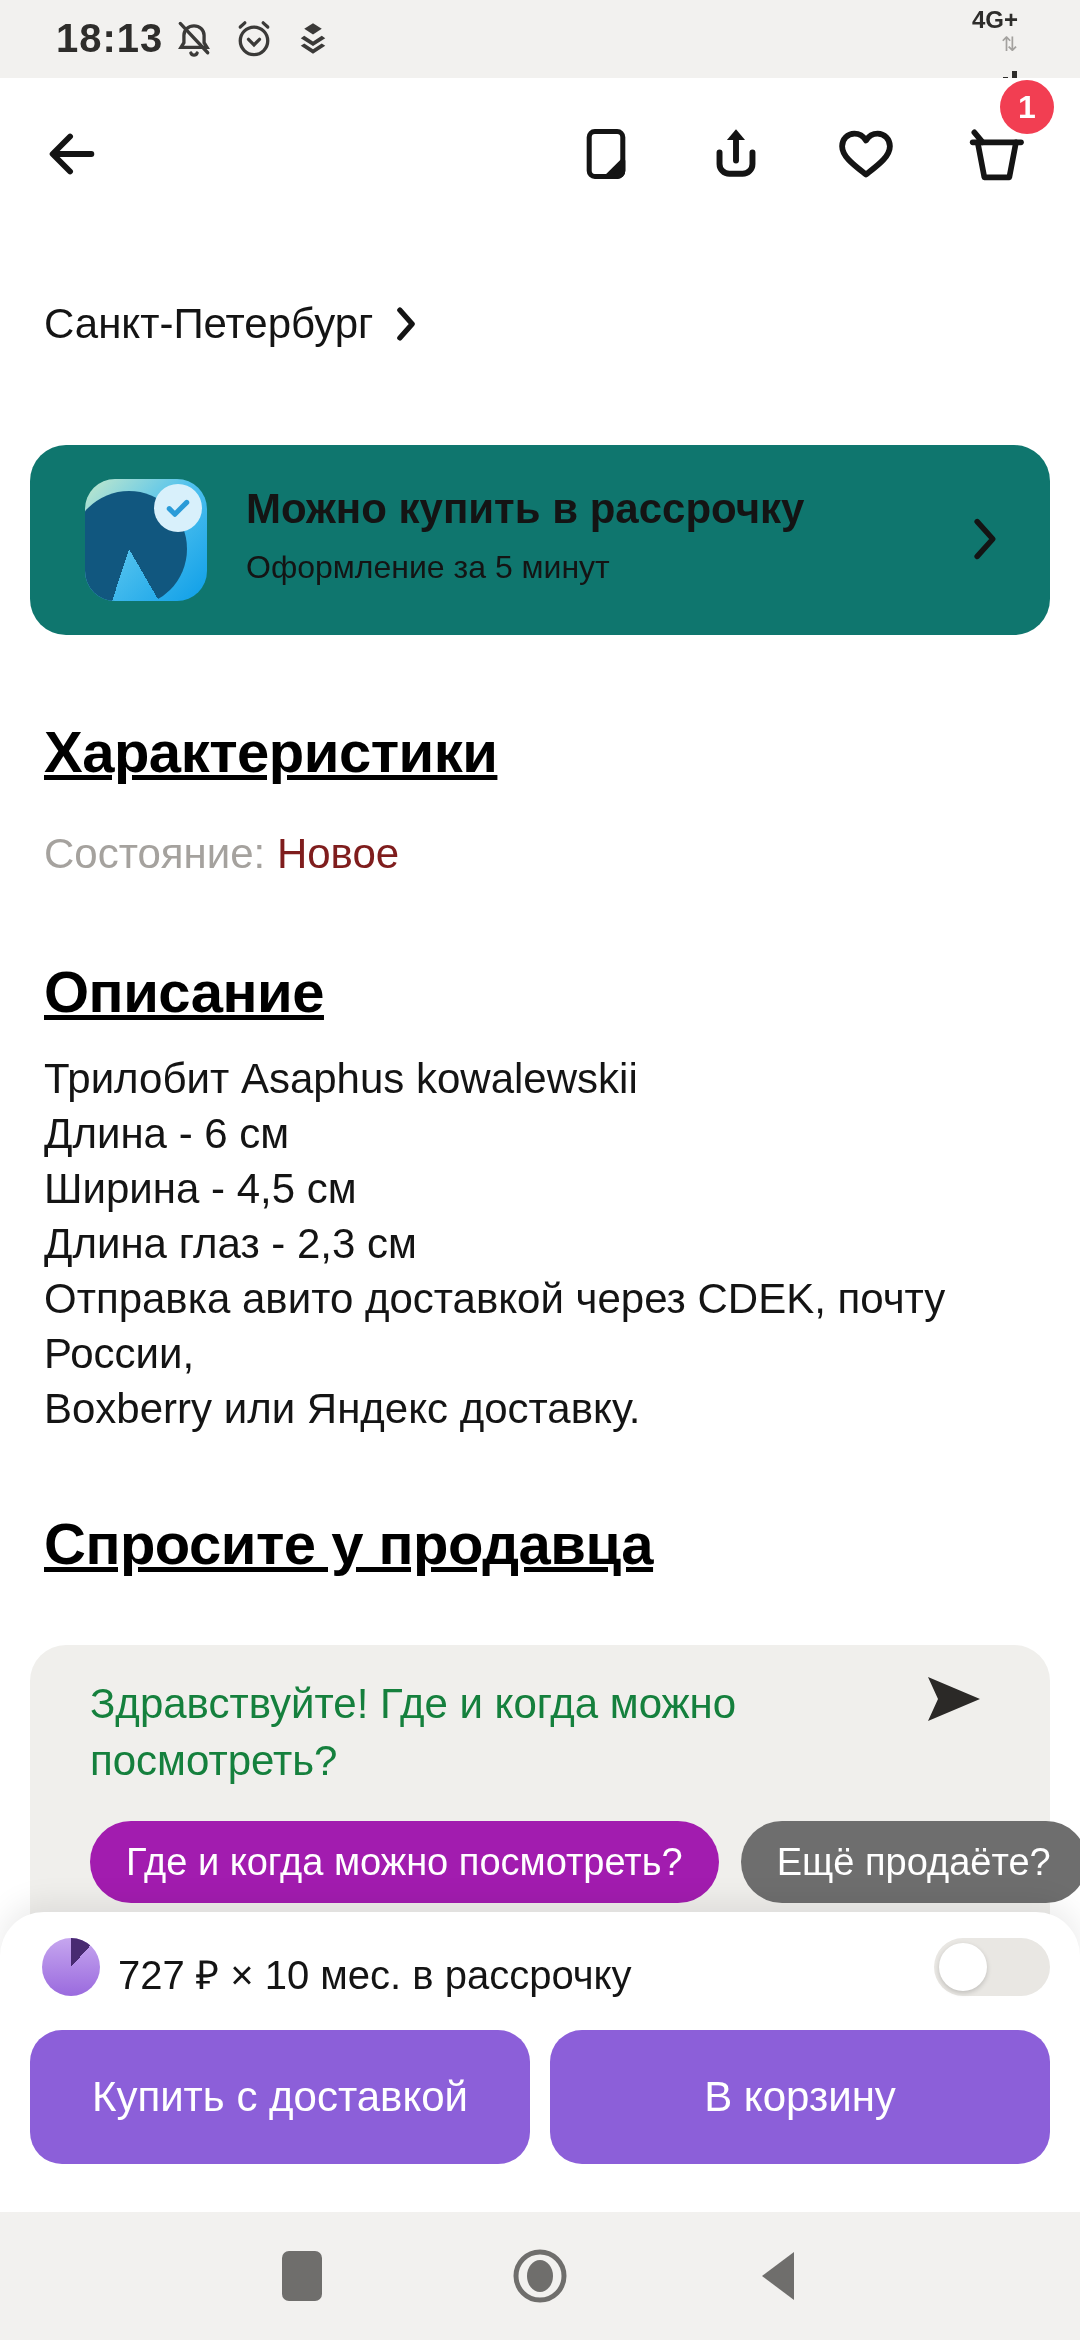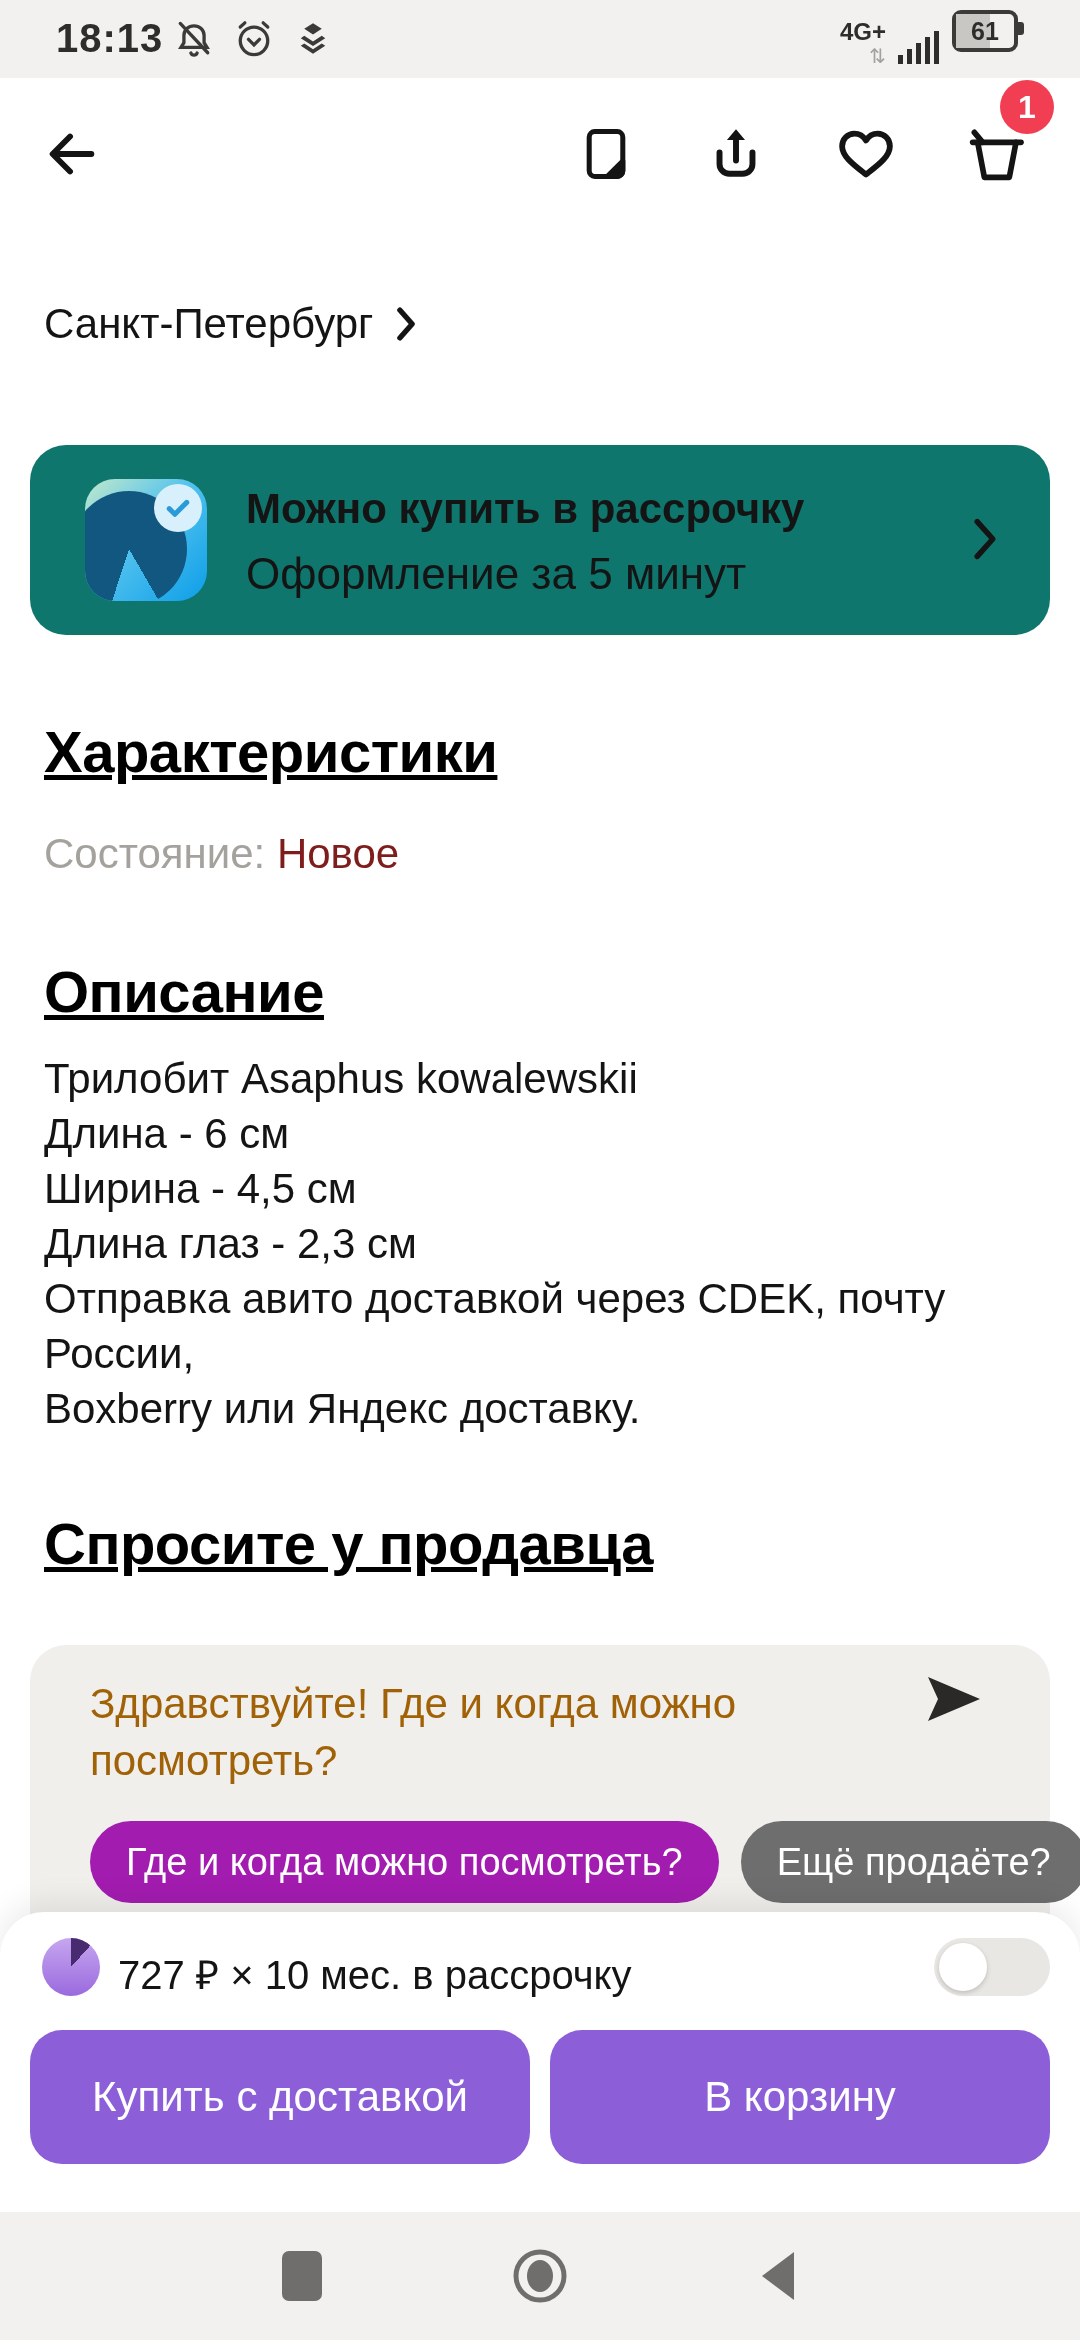--- a/index.html
+++ b/index.html
@@ -4,21 +4,21 @@
 <style>
   html,body{margin:0;padding:0;}
   body{
     width:1080px;height:2340px;position:relative;overflow:hidden;
     background:#ffffff;font-family:"Liberation Sans",sans-serif;color:#141414;
   }
   
   .status-bar{position:absolute;top:0;left:0;width:1080px;height:78px;background:#f2f1ef;}
   .sb-time{position:absolute;left:56px;top:16px;font-size:40px;font-weight:700;color:#2e2d2b;letter-spacing:1px;}
   .sb-icons{position:absolute;left:172px;top:17px;display:flex;gap:16px;align-items:center;color:#3b3a38;}
-  .sb-right{position:absolute;right:62px;top:8px;display:flex;align-items:flex-end;gap:12px;height:62px;}
+  .sb-right{position:absolute;right:62px;top:8px;display:flex;align-items:flex-end;gap:12px;height:62px;flex-direction:column;}
   .net-col{display:flex;flex-direction:column;align-items:flex-end;line-height:1;margin-bottom:4px;}
   .net-label{font-size:24px;font-weight:700;color:#2e2d2b;}
   .net-arrows{font-family:"DejaVu Sans",sans-serif;font-size:20px;color:#a3a19e;margin-top:2px;}
   .battery{position:relative;width:58px;height:34px;border:4px solid #3b3a38;border-radius:9px;margin-bottom:18px;background:#f2f1ef;overflow:visible;}
   .battery-fill{position:absolute;left:0;top:0;bottom:0;width:58%;background:#c9c7c4;}
   .battery-num{position:absolute;inset:0;display:flex;align-items:center;justify-content:center;font-size:25px;font-weight:700;color:#2e2d2b;}
   .battery-nub{position:absolute;right:-10px;top:8px;width:6px;height:13px;background:#3b3a38;border-radius:0 3px 3px 0;}
   
   .app-header{position:absolute;top:78px;left:0;width:1080px;height:160px;background:#fff;}
   .back-btn{position:absolute;left:40px;top:44px;width:64px;height:64px;display:flex;align-items:center;justify-content:center;}
@@ -31,34 +31,34 @@
   
   .banner{position:absolute;top:445px;left:30px;width:1020px;height:190px;background:#0f766e;border-radius:36px;}
   .banner-icon{position:absolute;left:55px;top:34px;width:122px;height:122px;border-radius:30px;overflow:hidden;
     background:linear-gradient(135deg,#c4e9cb 0%,#52c2ee 45%,#0d9ee8 100%);}
   .banner-pie{position:absolute;left:-14px;top:12px;width:116px;height:116px;border-radius:50%;
     background:conic-gradient(from 150deg,rgba(0,0,0,0) 0deg 48deg,#11577f 48deg 360deg);}
   .banner-badge{position:absolute;right:5px;top:5px;width:48px;height:48px;border-radius:50%;background:#d8f0fb;
     display:flex;align-items:center;justify-content:center;}
   .banner-texts{position:absolute;left:216px;top:40px;}
   .banner-title{font-size:42px;font-weight:700;color:#141414;}
-  .banner-subtitle{font-size:44px;color:#141414;margin-top:16px;}
+  .banner-subtitle{font-size:32px;color:#141414;margin-top:16px;}
   .banner-chevron{position:absolute;right:52px;top:72px;}
   
   .section-heading{position:absolute;left:44px;font-size:58px;font-weight:700;color:#000;letter-spacing:-0.5px;text-decoration:underline;}
   .h-char{top:718px;}
   .h-desc{top:958px;}
   .h-ask{top:1510px;}
   .condition{position:absolute;left:44px;top:830px;font-size:42px;}
   .condition-label{color:#a5a29e;}
   .condition-value{color:#7f1d1d;}
   .description{position:absolute;left:44px;top:1051px;width:1005px;font-size:42px;line-height:55px;color:#141414;}
   
   .ask-card{position:absolute;left:30px;top:1645px;width:1020px;height:330px;background:#f0efec;border-radius:36px;}
-  .ask-message{position:absolute;left:60px;top:30px;width:730px;font-size:42px;line-height:57px;color:#a16207;}
+  .ask-message{position:absolute;left:60px;top:30px;width:730px;font-size:42px;line-height:57px;color:#15803d;}
   .send-btn{position:absolute;right:66px;top:28px;width:60px;height:52px;}
   .chips{position:absolute;left:60px;top:176px;display:flex;gap:22px;}
   .chip{height:82px;border-radius:42px;display:flex;align-items:center;padding:0 36px;font-size:38px;color:#fff;white-space:nowrap;}
   .chip-dark{background:#a21caf;}
   .chip-gray{background:#6e6e6e;}
   
   .sheet{position:absolute;left:0;top:1912px;width:1080px;height:300px;background:#fff;border-radius:44px 44px 0 0;
     box-shadow:0 -10px 30px rgba(0,0,0,0.08);}
   .pie{position:absolute;left:42px;top:26px;width:58px;height:58px;border-radius:50%;
     background:linear-gradient(180deg,#c6a6ef 0%,#9a6ade 100%);}

